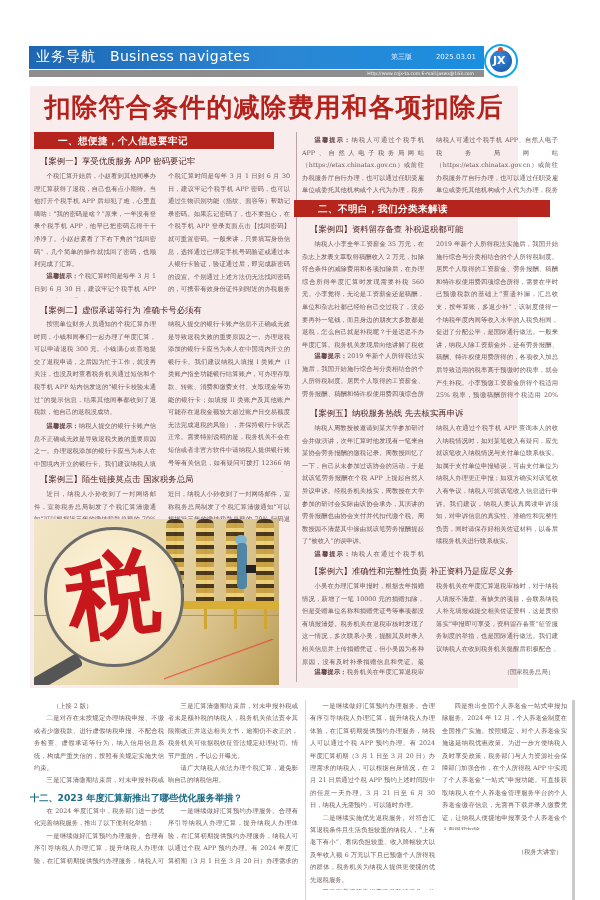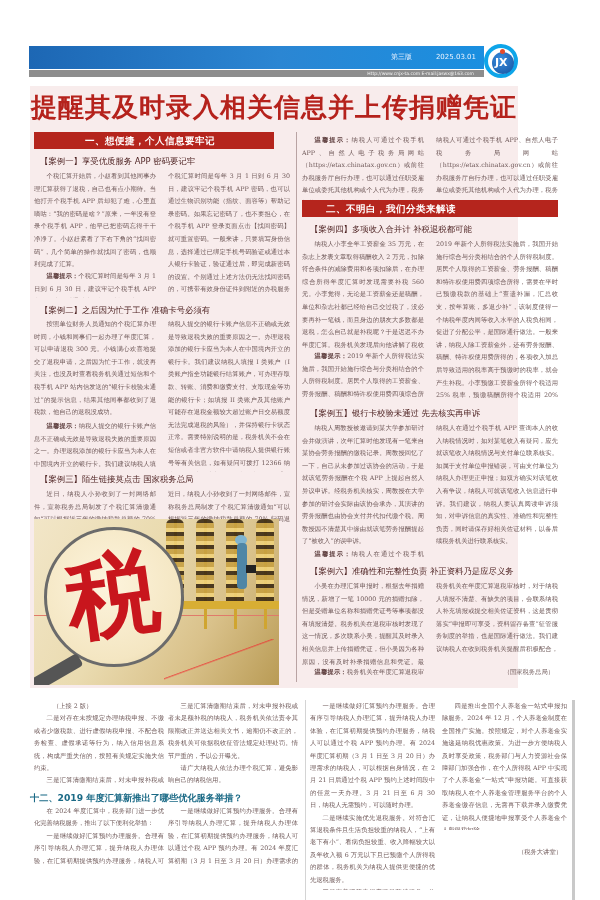--- a/index.html
+++ b/index.html
@@ -13,21 +13,21 @@
     font-size:14px; color:#fff; letter-spacing:1px; white-space:nowrap; }
   .hdr-title .en { margin-left:14px; letter-spacing:0.3px; }
   .hdr-meta { position:absolute; right:8px; top:6px; font-family:"DejaVu Sans","Liberation Sans",sans-serif;
     font-size:7px; color:#eaf3ff; white-space:nowrap; }
   .hdr-meta span { margin-left:24px; }
   .hdr-sub { position:absolute; left:29px; top:69px; width:455px; height:8px; background:#8d8d8d;
     border-top:1px solid #fff; }
   .hdr-url { position:absolute; right:10px; top:0px; font-family:"DejaVu Sans","Liberation Sans",sans-serif;
     font-size:4.5px; color:#f4f4f4; white-space:nowrap; line-height:8px; }
   .logo { position:absolute; left:484px; top:44px; width:34px; height:34px; border-radius:50%;
-    background:#fff; border:4px solid #0ea5e9; }
+    background:#fff; border:2px solid #0ea5e9; }
   .logo-inner { position:absolute; left:4px; top:4px; width:22px; height:22px; border-radius:50%;
     background:radial-gradient(circle at 40% 35%,#3a8ee0,#13509c); }
   .logo-text { position:absolute; left:3px; top:4px; color:#fff; font-family:"DejaVu Sans","Liberation Sans",sans-serif;
     font-weight:bold; font-size:11px; }
   .logo-dot { position:absolute; left:8px; top:-3px; width:5px; height:5px; border-radius:50%; background:#e54a2a; }
 
   
   .panel { position:absolute; left:30px; top:86px; width:488px; height:602px; background:#f8ecec; }
   .main-title { position:absolute; left:0; top:4px; width:488px; text-align:center;
     font-family:"DejaVu Sans","Liberation Sans",sans-serif; font-weight:bold; font-size:26px; color:#b5221c;
@@ -71,54 +71,57 @@
   .lower p { text-indent:2em; }
   .src { text-align:right; font-size:6.3px; color:#6e5858; }
   .sec12 { position:absolute; left:30px; top:792px; font-family:"DejaVu Sans","Liberation Sans",sans-serif;
     font-weight:bold; font-size:9.2px; color:#1b6a86; white-space:nowrap; }
   .right-rule { position:absolute; left:572px; top:700px; width:3px; height:200px; background:#c9c9c9; }
 </style>
 </head>
 <body>
 
 <div class="hdr">
+  <div class="hdr-title">
+    <span>业务导航</span><span class="en">Business navigates</span>
+  </div>
   <div class="hdr-meta">
     <span>第三版</span><span>2025.03.01</span>
   </div>
 </div>
 <div class="hdr-sub">
   <div class="hdr-url">Http://www.cnjx-ta.com  E-mail:jaswx@163.com</div>
 </div>
 <div class="logo">
   <div class="logo-inner">
     <span class="logo-dot"></span>
     <span class="logo-text">JX</span>
   </div>
 </div>
 
 <div class="panel">
-  <div class="main-title">提醒其及时录入相关信息并上传捐赠凭证</div>
-</div>
-
-<div class="sec-bar" style="left:34px; top:132px; width:240px;padding-left:27px;">
+  <div class="main-title">扣除符合条件的减除费用和各项扣除后</div>
+</div>
+
+<div class="sec-bar" style="left:34px; top:132px; width:240px;">
   <span>一、想便捷，个人信息要牢记</span>
 </div>
 
 <div class="case-h" style="left:40px; top:156px;">【案例一】享受优质服务 APP 密码要记牢</div>
 <div class="col" style="left:34px; top:170px; width:122px; height:114px; overflow:hidden;">
   <p>个税汇算开始后，小赵看到其他同事办理汇算获得了退税，自己也有点小期待。当他打开个税手机 APP 后却犯了难，心里直嘀咕：“我的密码是啥？”原来，一年没有登录个税手机 APP，他早已把密码忘得干干净净了。小赵赶紧看了下右下角的“找回密码”，几个简单的操作就找回了密码，也顺利完成了汇算。</p>
 </div>
 <div class="col" style="left:34px; top:270px; width:122px; height:28px; overflow:hidden;">
   <p><span class="tip">温馨提示：</span><span>个税汇算时间是每年 3 月 1 日到 6 月 30 日，建议牢记个税手机 APP 密码，也可以通过生物识别功能（指纹、面容等）帮助记录密码。如果忘记密码了，也不要担心，在个税手机 APP 登录页面点击【找回密码】就可重置密码。一般来讲，只要填写身份信息，选择通过已绑定手机号码验证或通过本人银行卡验证，验证通过后，即完成新密码的设置。个别通过上述方法仍无法找回密码的，可携带有效身份证件到附近的办税服务厅进行密码重置。</span></p>
 </div>
 <div class="col" style="left:168px; top:170px; width:122px; height:128px; overflow:hidden;">
   <p class="noi">个税汇算时间是每年 3 月 1 日到 6 月 30 日，建议牢记个税手机 APP 密码，也可以通过生物识别功能（指纹、面容等）帮助记录密码。如果忘记密码了，也不要担心，在个税手机 APP 登录页面点击【找回密码】就可重置密码。一般来讲，只要填写身份信息，选择通过已绑定手机号码验证或通过本人银行卡验证，验证通过后，即完成新密码的设置。个别通过上述方法仍无法找回密码的，可携带有效身份证件到附近的办税服务厅进行密码重置。</p>
 </div>
 
-<div class="case-h" style="left:40px; top:305px;">【案例二】之后因为忙于工作 准确卡号必须有</div>
+<div class="case-h" style="left:40px; top:305px;">【案例二】虚假承诺等行为 准确卡号必须有</div>
 <div class="col" style="left:34px; top:318px; width:122px; height:114px; overflow:hidden;">
   <p>按照单位财务人员通知的个税汇算办理时间，小钱和同事们一起办理了年度汇算，可以申请退税 300 元。小钱满心欢喜地提交了退税申请，之后因为忙于工作，就没再关注，也没及时查看税务机关通过短信和个税手机 APP 站内信发送的“银行卡校验未通过”的提示信息，结果其他同事都收到了退税款，他自己的退税没成功。</p>
 </div>
 <div class="col" style="left:34px; top:420px; width:122px; height:52px; overflow:hidden;">
   <p><span class="tip">温馨提示：</span><span>纳税人提交的银行卡账户信息不正确或无效是导致退税失败的重要原因之一。办理退税添加的银行卡应当为本人在中国境内开立的银行卡。我们建议纳税人填报 I 类账户（I 类账户指全功能银行结算账户，可办理存取款、转账、消费和缴费支付、支取现金等功能的银行卡；如填报 II 类账户及其他账户可能存在退税金额较大超过账户日交易额度无法完成退税的风险），并保持银行卡状态正常。需要特别说明的是，税务机关不会在短信或者非官方软件中请纳税人提供银行账号等有关信息，如有疑问可拨打 12366 纳税服务热线，或者在个人所得税APP的【个人中心】—【我要咨询】留言咨询解决。</span></p>
 </div>
 <div class="col" style="left:168px; top:318px; width:122px; height:154px; overflow:hidden;">
   <p class="noi">纳税人提交的银行卡账户信息不正确或无效是导致退税失败的重要原因之一。办理退税添加的银行卡应当为本人在中国境内开立的银行卡。我们建议纳税人填报 I 类账户（I 类账户指全功能银行结算账户，可办理存取款、转账、消费和缴费支付、支取现金等功能的银行卡；如填报 II 类账户及其他账户可能存在退税金额较大超过账户日交易额度无法完成退税的风险），并保持银行卡状态正常。需要特别说明的是，税务机关不会在短信或者非官方软件中请纳税人提供银行账号等有关信息，如有疑问可拨打 12366 纳税服务热线，或者在个人所得税APP的【个人中心】—【我要咨询】留言咨询解决。</p>
 </div>
 
@@ -153,36 +156,36 @@
 
 <div class="vline" style="left:296px; top:132px; height:550px;"></div>
 
 <div class="col" style="left:302px; top:134px; width:122px; height:70px; overflow:hidden;">
   <p><span class="tip">温馨提示：</span><span>纳税人可通过个税手机 APP、自然人电子税务局网站（https://etax.chinatax.gov.cn）或前往办税服务厅自行办理，也可以通过任职受雇单位或委托其他机构或个人代为办理，税务机关不会授权其他所谓的“电子”渠道，请纳税人注意甄别，且勿受“能够大量退税”的影响点击不明链接，以免自身信息泄露财产遭受损失。</span></p>
 </div>
 <div class="col" style="left:436px; top:134px; width:122px; height:64px; overflow:hidden;">
   <p class="noi">纳税人可通过个税手机 APP、自然人电子税务局网站（https://etax.chinatax.gov.cn）或前往办税服务厅自行办理，也可以通过任职受雇单位或委托其他机构或个人代为办理，税务机关不会授权其他所谓的“电子”渠道，请纳税人注意甄别，且勿受“能够大量退税”的影响点击不明链接，以免自身信息泄露财产遭受损失。</p>
 </div>
 
-<div class="sec-bar" style="left:302px; top:200px; width:256px;">
+<div class="sec-bar" style="left:294px; top:200px; width:256px;">
   <span>二、不明白，我们分类来解读</span>
 </div>
 
-<div class="case-h" style="left:310px; top:224px;">【案例四】多项收入合并计 补税退税都可能</div>
+<div class="case-h" style="left:310px; top:224px;">【案例四】资料留存备查 补税退税都可能</div>
 <div class="col" style="left:302px; top:238px; width:122px; height:114px; overflow:hidden;">
   <p>纳税人小李全年工资薪金 35 万元，在杂志上发表文章取得稿酬收入 2 万元，扣除符合条件的减除费用和各项扣除后，在办理综合所得年度汇算时发现需要补税 560 元。小李觉得，无论是工资薪金还是稿酬，单位和杂志社都已经给自己交过税了，没必要再补一笔钱，而且身边的朋友大多数都是退税，怎么自己就是补税呢？于是迟迟不办年度汇算。税务机关发现后向他讲解了税收政策，督促他及时办理了补税申报。</p>
 </div>
 <div class="col" style="left:302px; top:350px; width:122px; height:52px; overflow:hidden;">
   <p><span class="tip">温馨提示：</span><span>2019 年新个人所得税法实施后，我国开始施行综合与分类相结合的个人所得税制度。居民个人取得的工资薪金、劳务报酬、稿酬和特许权使用费四项综合所得，需要在平时已预缴税款的基础上“查遗补漏，汇总收支，按年算账，多退少补”，该制度使得一个纳税年度内同等收入水平的人税负相同，促进了分配公平，是国际通行做法。一般来讲，纳税人除工资薪金外，还有劳务报酬、稿酬、特许权使用费所得的，各项收入加总后导致适用的税率高于预缴时的税率，就会产生补税。小李预缴工资薪金所得个税适用 25% 税率，预缴稿酬所得个税适用 20% 税率，合并计算后，稿酬所得也要适用 25% 的税率，因此需要补税 560 元。办理年度汇算有补有退，都是正常情况，大家要平常心看待。</span></p>
 </div>
 <div class="col" style="left:436px; top:238px; width:122px; height:164px; overflow:hidden;">
   <p class="noi">2019 年新个人所得税法实施后，我国开始施行综合与分类相结合的个人所得税制度。居民个人取得的工资薪金、劳务报酬、稿酬和特许权使用费四项综合所得，需要在平时已预缴税款的基础上“查遗补漏，汇总收支，按年算账，多退少补”，该制度使得一个纳税年度内同等收入水平的人税负相同，促进了分配公平，是国际通行做法。一般来讲，纳税人除工资薪金外，还有劳务报酬、稿酬、特许权使用费所得的，各项收入加总后导致适用的税率高于预缴时的税率，就会产生补税。小李预缴工资薪金所得个税适用 25% 税率，预缴稿酬所得个税适用 20% 税率，合并计算后，稿酬所得也要适用 25% 的税率，因此需要补税 560 元。办理年度汇算有补有退，都是正常情况，大家要平常心看待。</p>
 </div>
 
-<div class="case-h" style="left:310px; top:408px;">【案例五】银行卡校验未通过 先去核实再申诉</div>
+<div class="case-h" style="left:310px; top:408px;">【案例五】纳税服务热线 先去核实再申诉</div>
 <div class="col" style="left:302px; top:422px; width:122px; height:128px; overflow:hidden;">
   <p>纳税人周教授被邀请到某大学参加研讨会并做演讲，次年汇算时他发现有一笔来自某协会劳务报酬的缴税记录。周教授回忆了一下，自己从未参加过该协会的活动，于是就该笔劳务报酬在个税 APP 上提起自然人异议申诉。经税务机关核实，周教授在大学参加的研讨会实际由该协会承办，其演讲的劳务报酬也由协会支付并代扣代缴个税。周教授因不清楚其中缘由就该笔劳务报酬提起了“被收入”的误申诉。</p>
 </div>
 <div class="col" style="left:302px; top:548px; width:122px; height:14px; overflow:hidden;">
   <p><span class="tip">温馨提示：</span><span>纳税人在通过个税手机 APP 查询本人的收入纳税情况时，如对某笔收入有疑问，应先就该笔收入纳税情况与支付单位联系核实。如属于支付单位申报错误，可由支付单位为纳税人办理更正申报；如双方确实对该笔收入有争议，纳税人可就该笔收入信息进行申诉。我们建议，纳税人要认真阅读申诉须知，对申诉信息的真实性、准确性和完整性负责，同时请保存好相关佐证材料，以备后续税务机关进行联系核实。</span></p>
 </div>
 <div class="col" style="left:436px; top:422px; width:122px; height:140px; overflow:hidden;">
   <p class="noi">纳税人在通过个税手机 APP 查询本人的收入纳税情况时，如对某笔收入有疑问，应先就该笔收入纳税情况与支付单位联系核实。如属于支付单位申报错误，可由支付单位为纳税人办理更正申报；如双方确实对该笔收入有争议，纳税人可就该笔收入信息进行申诉。我们建议，纳税人要认真阅读申诉须知，对申诉信息的真实性、准确性和完整性负责，同时请保存好相关佐证材料，以备后续税务机关进行联系核实。</p>
 </div>
 
@@ -201,21 +204,21 @@
 <div class="lower" style="left:34px; top:700px; width:130px; height:86px; overflow:hidden;">
   <p class="noi" style="padding-left:1em;">（上接 2 版）</p>
   <p>二是对存在未按规定办理纳税申报、不缴或者少缴税款、进行虚假纳税申报、不配合税务检查、虚假承诺等行为，纳入信用信息系统，构成严重失信的，按照有关规定实施失信约束。</p>
   <p>三是汇算清缴期结束后，对未申报补税或者未足额补税的纳税人，税务机关依法责令其限期改正并送达相关文书，逾期仍不改正的，税务机关可依据税收征管法规定处理处罚。情节严重的，予以公开曝光。</p>
 </div>
 <div class="lower" style="left:168px; top:700px; width:130px; height:86px; overflow:hidden;">
   <p class="noi">三是汇算清缴期结束后，对未申报补税或者未足额补税的纳税人，税务机关依法责令其限期改正并送达相关文书，逾期仍不改正的，税务机关可依据税收征管法规定处理处罚。情节严重的，予以公开曝光。</p>
   <p>请广大纳税人依法办理个税汇算，避免影响自己的纳税信用。</p>
 </div>
 
-<div class="sec12">十二、2019 年度汇算新推出了哪些优化服务举措？</div>
+<div class="sec12">十二、2023 年度汇算新推出了哪些优化服务举措？</div>
 
 <div class="lower" style="left:34px; top:805px; width:130px; height:64px; overflow:hidden;">
   <p>在 2024 年度汇算中，税务部门进一步优化完善纳税服务，推出了以下便利化举措：</p>
   <p>一是继续做好汇算预约办理服务。合理有序引导纳税人办理汇算，提升纳税人办理体验，在汇算初期提供预约办理服务，纳税人可以通过个税 APP 预约办理。有 2024 年度汇算初期（3 月 1 日至 3 月 20 日）办理需求的纳税人，可以根据自身情况，在 2 月 21 日后通过个税 APP 预约上述时间段中的任意一天办理。3 月 21 日至 6 月 30 日，纳税人无需预约，可以随时办理。</p>
 </div>
 <div class="lower" style="left:168px; top:805px; width:130px; height:64px; overflow:hidden;">
   <p class="noi">一是继续做好汇算预约办理服务。合理有序引导纳税人办理汇算，提升纳税人办理体验，在汇算初期提供预约办理服务，纳税人可以通过个税 APP 预约办理。有 2024 年度汇算初期（3 月 1 日至 3 月 20 日）办理需求的纳税人，可以根据自身情况，在 2 月 21 日后通过个税 APP 预约上述时间段中的任意一天办理。3 月 21 日至 6 月 30 日，纳税人无需预约，可以随时办理。</p>
 </div>
 <div class="lower" style="left:310px; top:700px; width:125px; height:190px; overflow:hidden;">
   <p class="noi">一是继续做好汇算预约办理服务。合理有序引导纳税人办理汇算，提升纳税人办理体验，在汇算初期提供预约办理服务，纳税人可以通过个税 APP 预约办理。有 2024 年度汇算初期（3 月 1 日至 3 月 20 日）办理需求的纳税人，可以根据自身情况，在 2 月 21 日后通过个税 APP 预约上述时间段中的任意一天办理。3 月 21 日至 6 月 30 日，纳税人无需预约，可以随时办理。</p>

